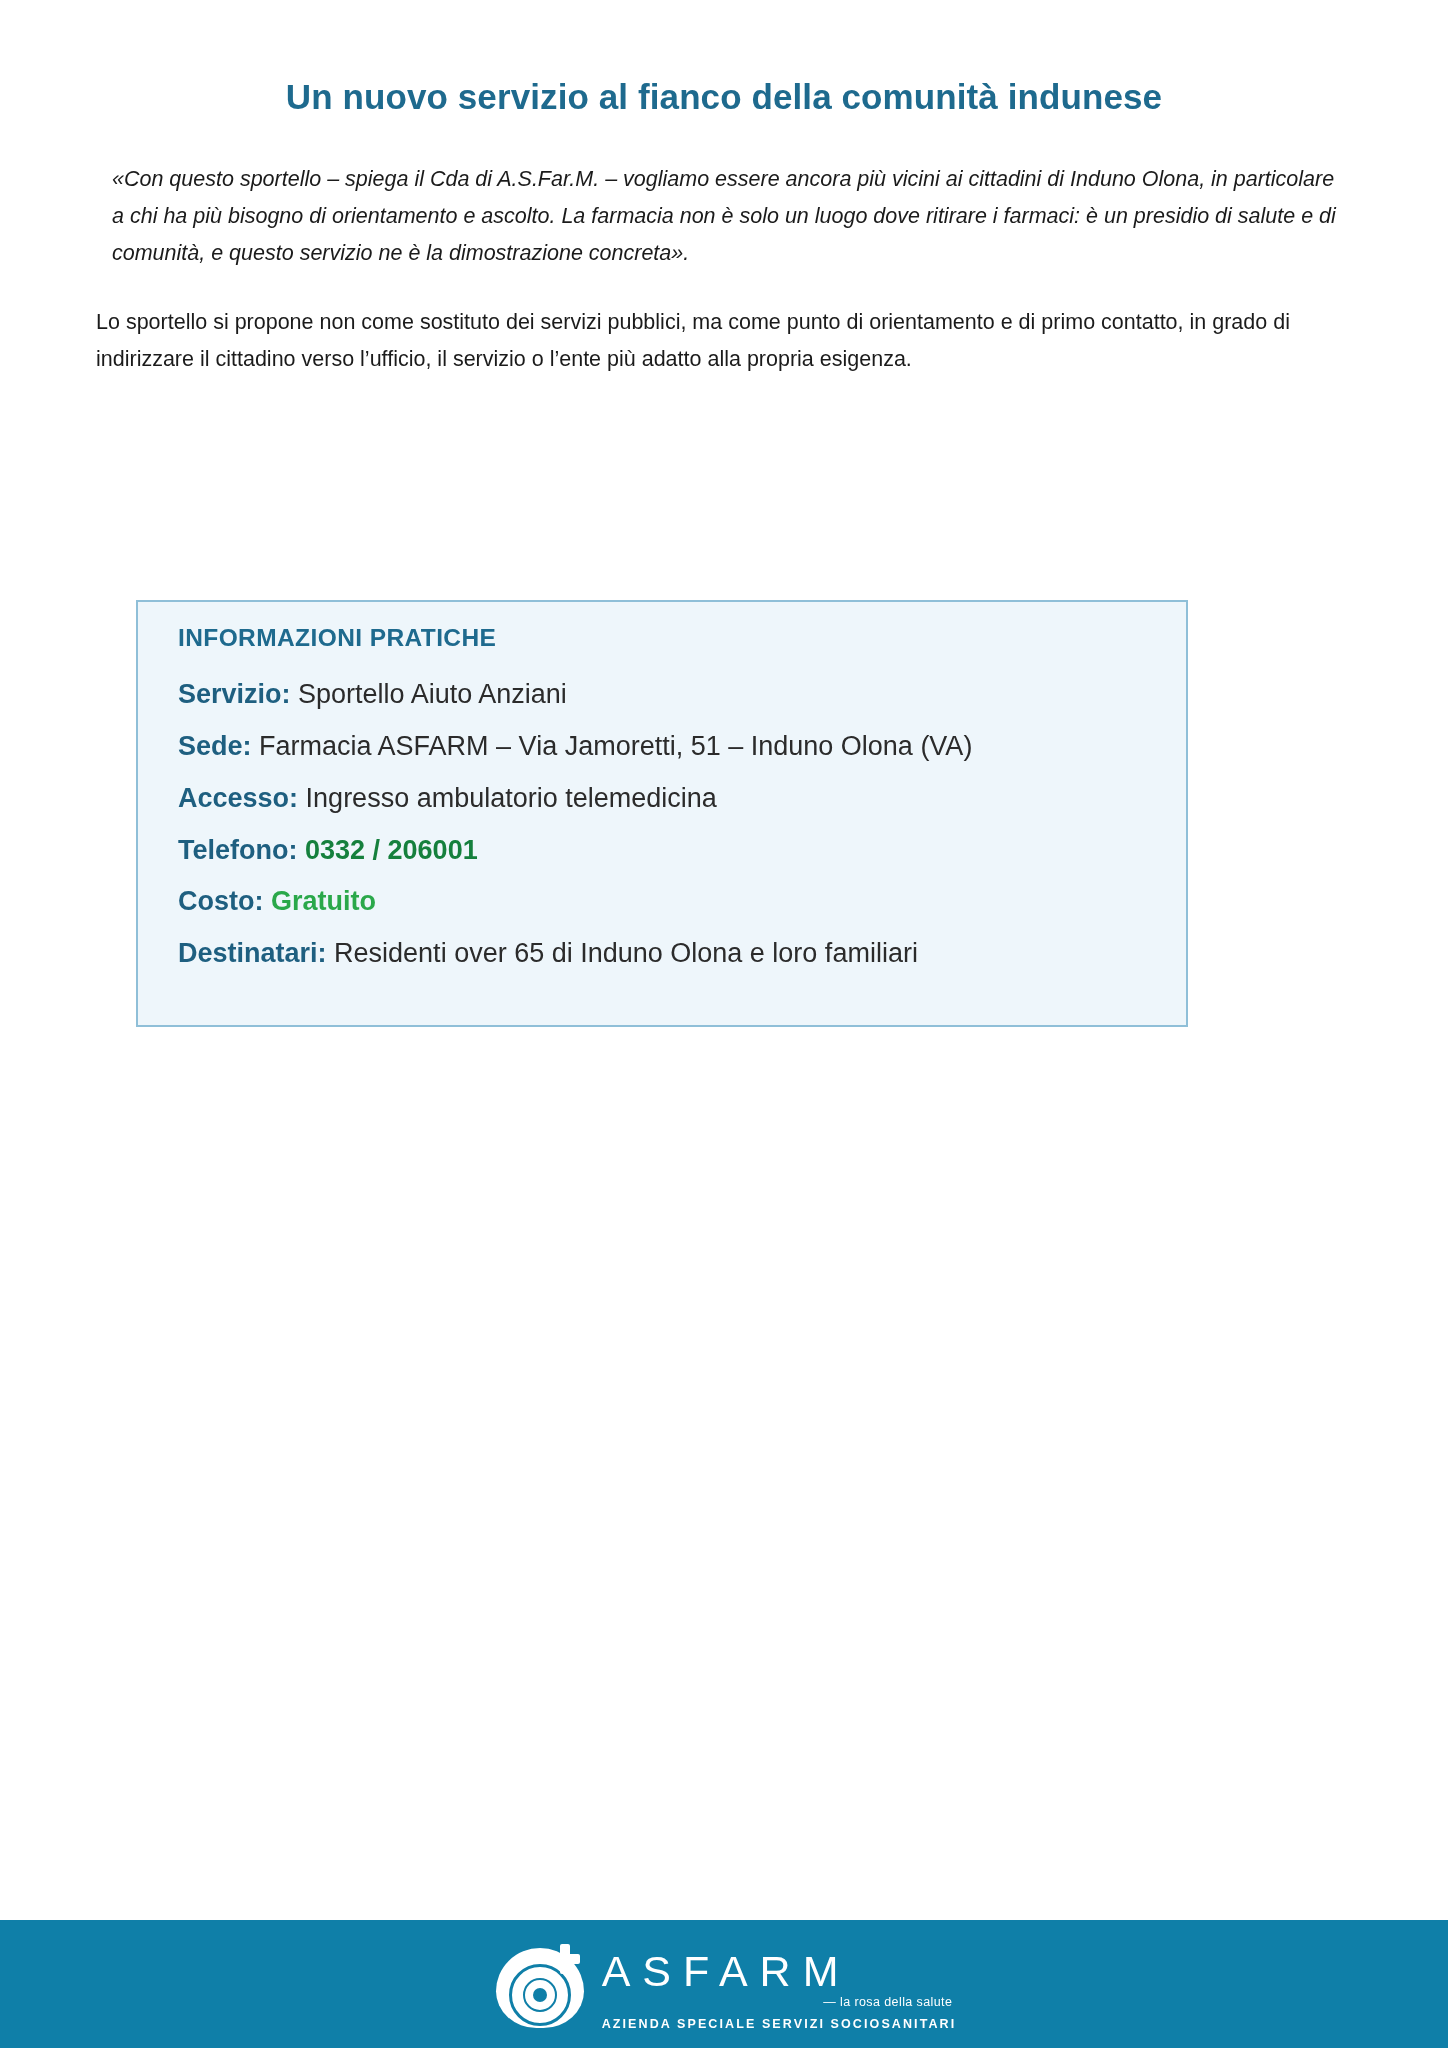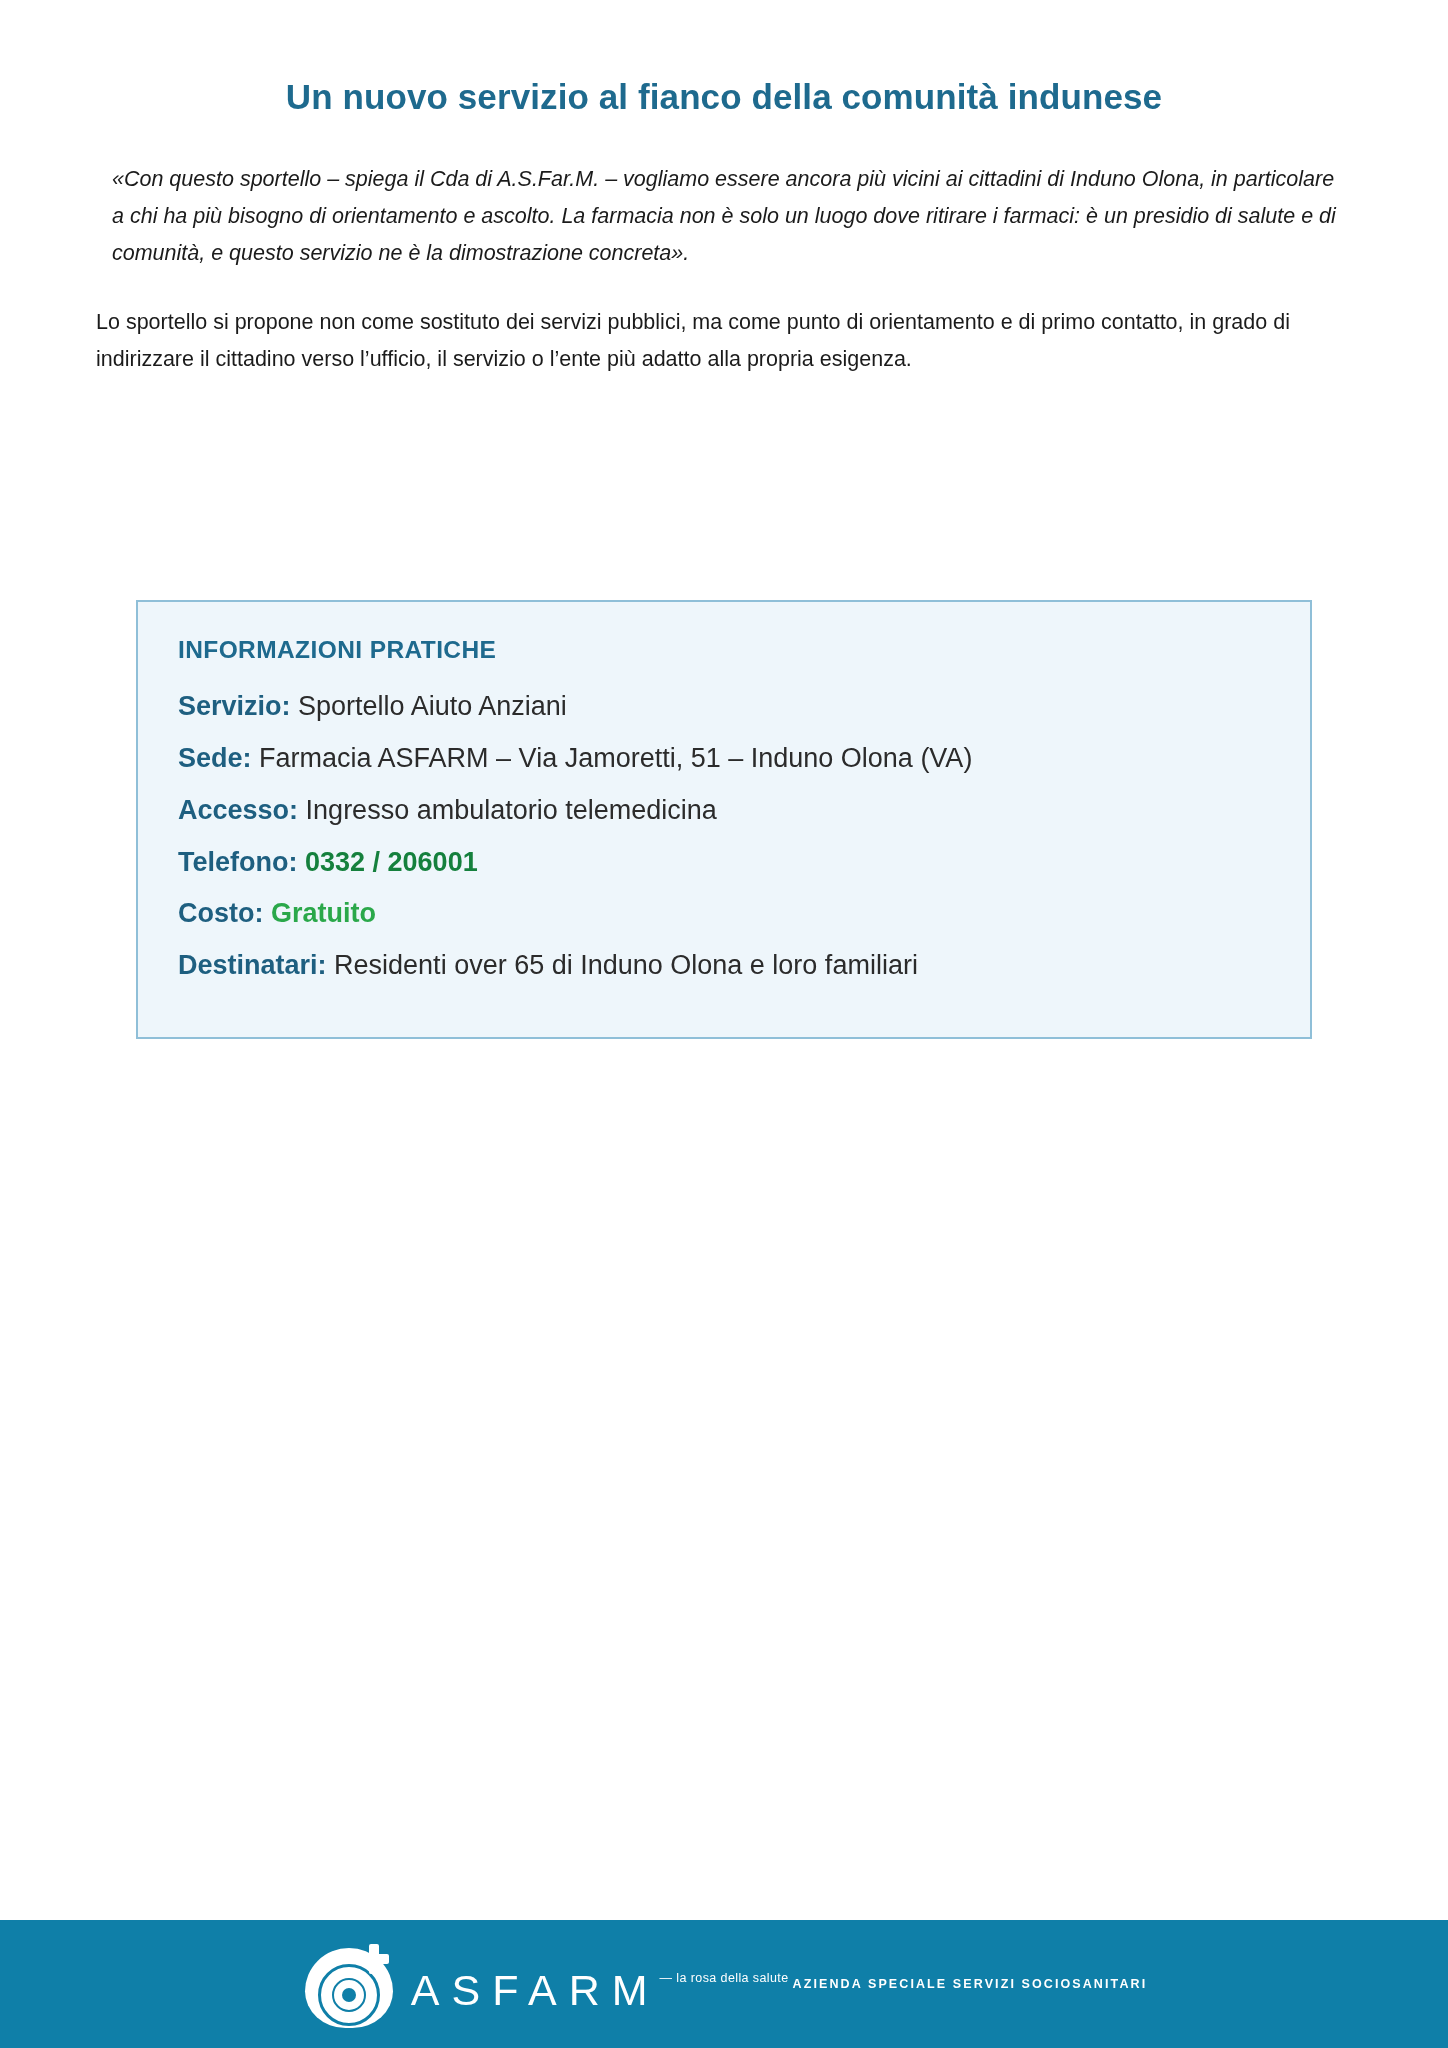--- a/index.html
+++ b/index.html
@@ -56,25 +56,25 @@
     margin-top: 44px;
     margin-left: 16px;
   }
   .para-body {
     margin-top: 32px;
   }
   .info-box {
     position: absolute;
     left: 136px;
     top: 600px;
-    width: 1176px;
+    width: 1052px;
     box-sizing: border-box;
     border: 2px solid #8fbfd8;
     background: #eef6fb;
-    padding: 34px 40px 40px 40px;
+    padding: 22px 40px 40px 40px;
   }
   .info-title {
     color: #1e6a8e;
     font-size: 24.5px;
     font-weight: bold;
     letter-spacing: 0.4px;
     margin: 0 0 22px 0;
   }
   .info-row {
     font-size: 27px;
@@ -193,21 +193,21 @@
     position: absolute;
     left: 2px;
     top: 12px;
     width: 30px;
     height: 10px;
     background: #ffffff;
     border-radius: 2px;
   }
   .logo-text {
     display: flex;
-    flex-direction: row;
+    flex-direction: column;
     justify-content: center;
   }
   .logo-name {
     color: #ffffff;
     font-size: 43px;
     letter-spacing: 12px;
     line-height: 1;
     font-weight: normal;
   }
   .logo-tagline {

